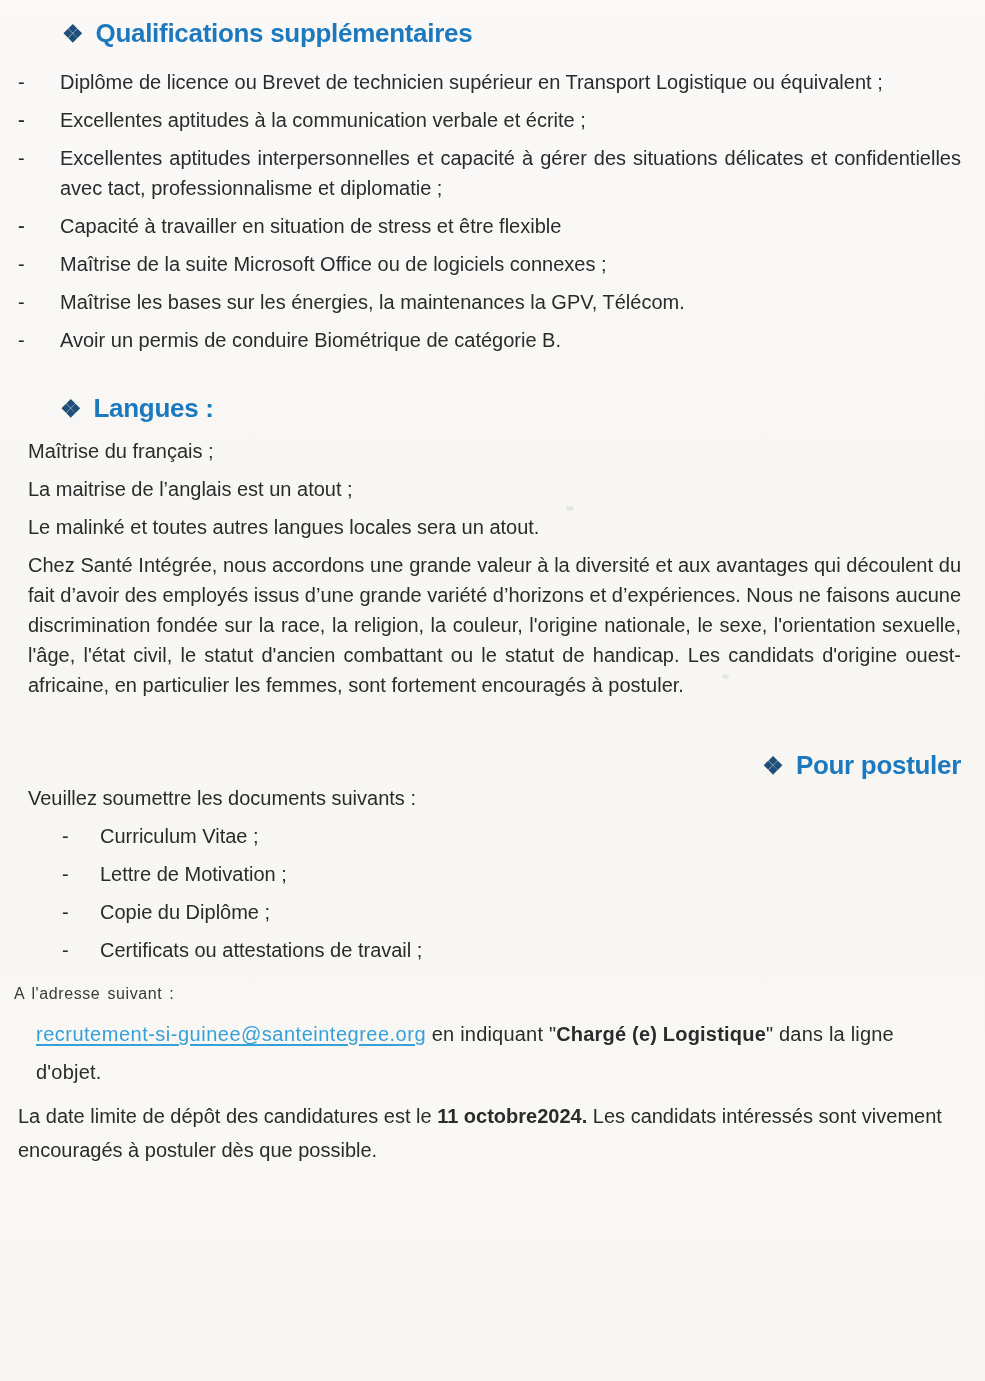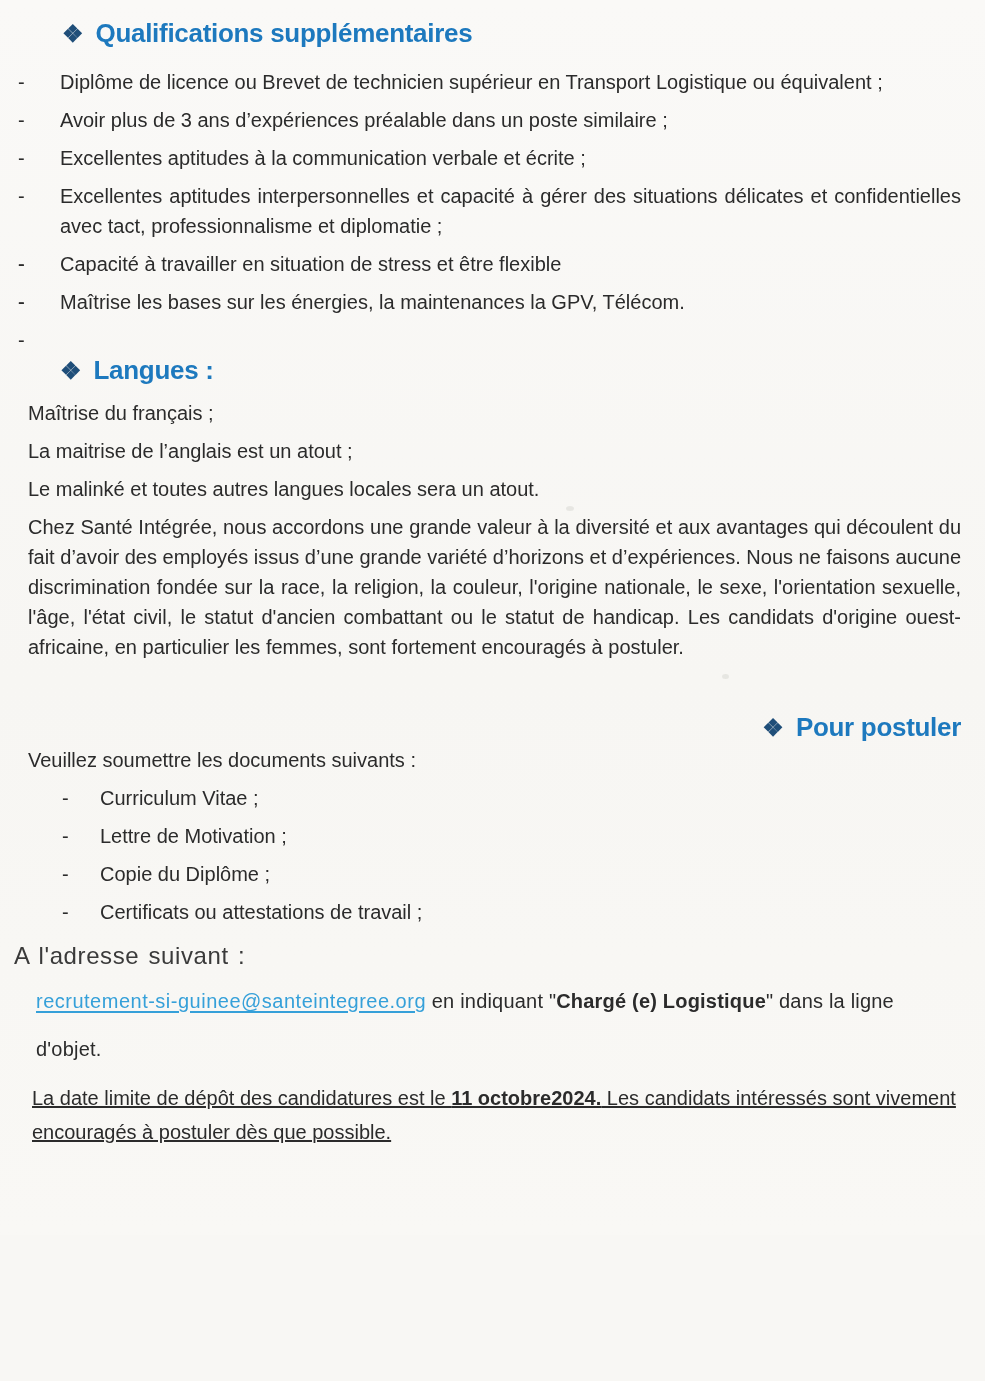--- a/index.html
+++ b/index.html
@@ -83,48 +83,47 @@
     font-size: 20px;
     line-height: 30px;
   }
   .doc-item .dash { position: absolute; left: 44px; top: 0; }
 
   .intro-line { margin: 0 0 0 10px; font-size: 20px; line-height: 30px; }
 
   
   .address-label {
     margin: 14px 0 0 -4px;
-    font-size: 24px;
+    font-size: 16px;
     line-height: 30px;
     letter-spacing: 0.6px;
     word-spacing: 2px;
     color: #3a3a3a;
   }
   .email-line {
     margin: 6px 0 0 10px;
     padding-left: 8px;
     text-indent: 0;
     font-size: 20px;
-    line-height: 48px;
+    line-height: 38px;
     letter-spacing: 0.2px;
   }
   .email-link {
     color: #35a0d9;
     text-decoration: underline;
     text-underline-offset: 3px;
     letter-spacing: 0.5px;
     cursor: pointer;
   }
   .bold { font-weight: 700; }
 
   .deadline {
-    margin: 8px 0 0 14px;
+    margin: 8px 0 0 0;
     font-size: 20px;
     line-height: 34px;
-    text-decoration: underline;
   }
 
   
   .smudge {
     position: absolute;
     background: #d9d8d4;
     border-radius: 50%;
     opacity: 0.55;
   }
   .smudge-1 { left: 566px; top: 506px; width: 8px; height: 5px; }
@@ -137,42 +136,42 @@
 
   <div class="heading h-qual">
     <span class="diamond">❖</span><span>Qualifications supplémentaires</span>
   </div>
 
   <div class="dash-list body-text">
     <div class="dash-item">
       <span class="dash">-</span><span>Diplôme de licence ou Brevet de technicien supérieur en Transport Logistique ou équivalent ;</span>
     </div>
     <div class="dash-item">
-      <span class="dash">-</span><span>Avoir plus de 3 ans d’expériences préalable dans un poste similaire ;</span>
+      <span class="dash">-</span>
     </div>
     <div class="dash-item">
       <span class="dash">-</span><span>Excellentes aptitudes à la communication verbale et écrite ;</span>
     </div>
     <div class="dash-item">
       <span class="dash">-</span><span>Excellentes aptitudes interpersonnelles et capacité à gérer des situations délicates et confidentielles avec tact, professionnalisme et diplomatie ;</span>
     </div>
     <div class="dash-item">
       <span class="dash">-</span>
     </div>
     <div class="dash-item">
       <span class="dash">-</span><span>Capacité à travailler en situation de stress et être flexible</span>
     </div>
     <div class="dash-item">
-      <span class="dash">-</span>
+      <span class="dash">-</span><span>Maîtrise de la suite Microsoft Office ou de logiciels connexes ;</span>
     </div>
     <div class="dash-item">
       <span class="dash">-</span><span>Maîtrise les bases sur les énergies, la maintenances la GPV, Télécom.</span>
     </div>
     <div class="dash-item">
-      <span class="dash">-</span>
+      <span class="dash">-</span><span>Avoir un permis de conduire Biométrique de catégorie B.</span>
     </div>
   </div>
 
   <div class="heading h-lang">
     <span class="diamond">❖</span><span>Langues :</span>
   </div>
   <div>
     <div class="plain-line">Maîtrise du français ;</div>
     <div class="plain-line">La maitrise de l’anglais est un atout ;</div>
     <div class="plain-line">Le malinké et toutes autres langues locales sera un atout.</div>

